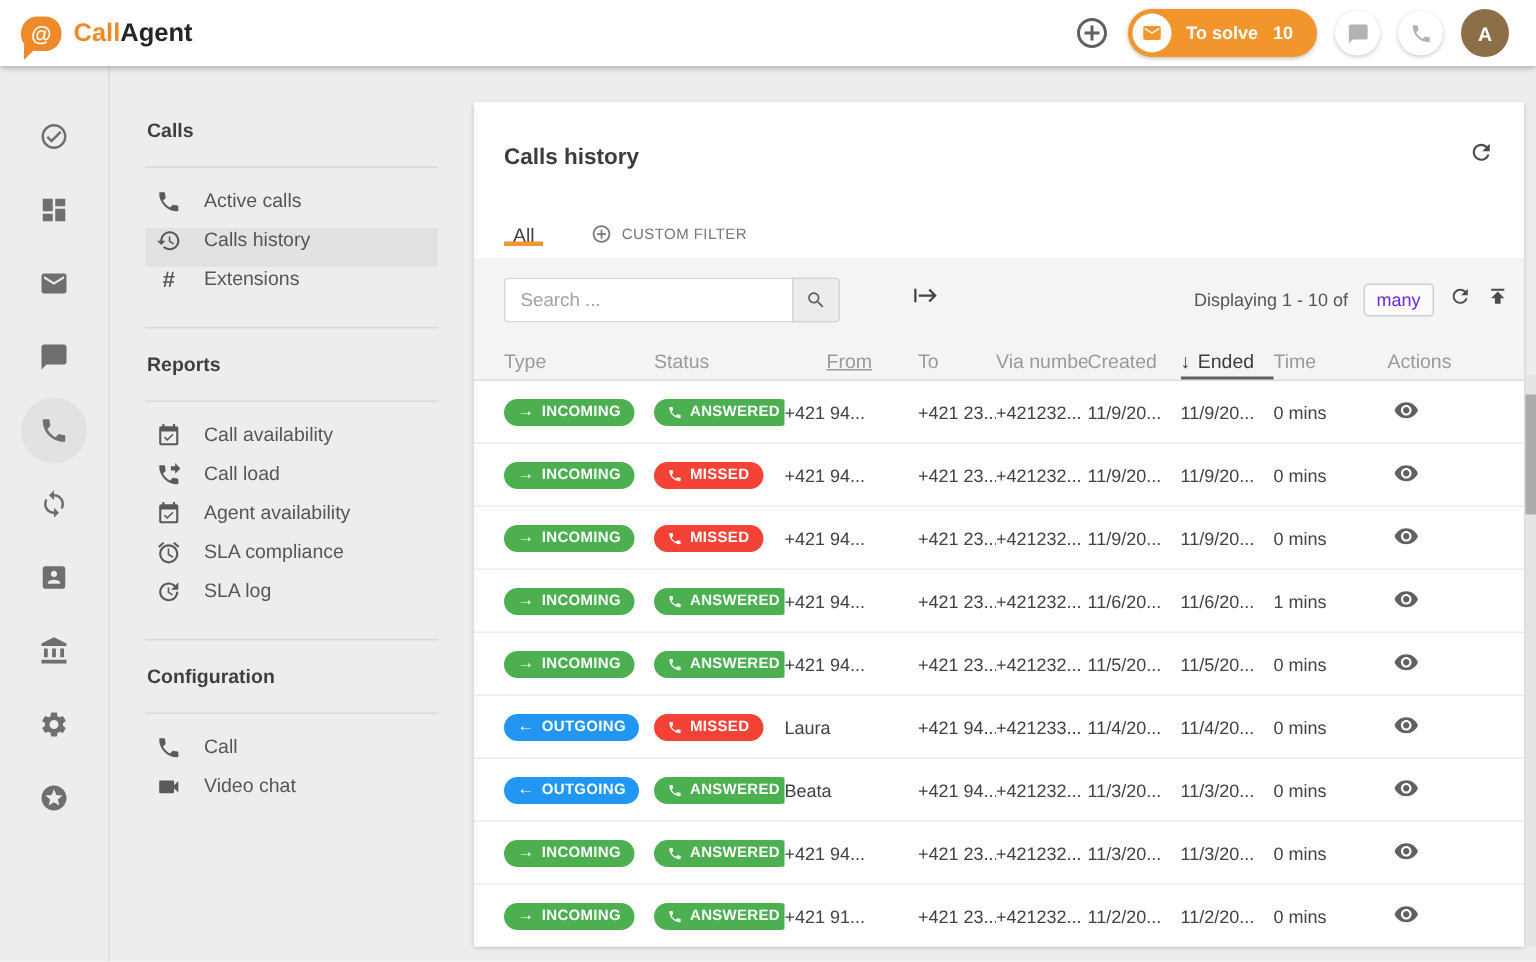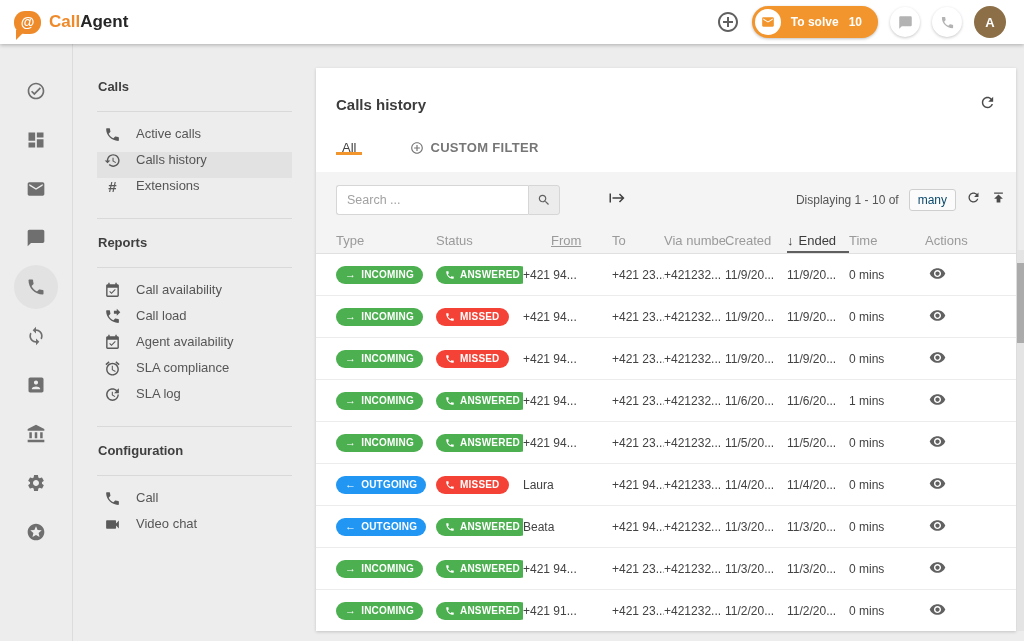--- a/index.html
+++ b/index.html
@@ -54,42 +54,42 @@
 
   
   .main { flex:1; position:relative; padding:24px 8px 0 0; }
   .card { background:#fff; height:563px; box-shadow:0 1px 3px rgba(0,0,0,.18);
     display:flex; flex-direction:column; overflow:hidden; }
   .card-header { height:72px; padding:0 20px; display:flex; align-items:center;
     justify-content:space-between; flex:none; }
   .card-title { font-size:15px; font-weight:bold; color:#3c3c3c; }
   .icon-btn svg { width:17px; height:17px; fill:#4a4a4a; }
 
-  .tabs { display:flex; align-items:flex-start; padding:0 20px; gap:42px; height:32px; flex:none; }
+  .tabs { display:flex; align-items:center; padding:0 20px; gap:26px; height:32px; flex:none; }
   .tab { display:flex; align-items:center; gap:6px; position:relative; padding:0 6px; cursor:pointer; }
   .tab-all { font-size:13px; color:#424242; }
   .tab.active::after { content:''; position:absolute; left:0; right:0; bottom:0; height:3px; background:#f2952d; }
-  .tab-custom { font-size:13px; color:#767676; letter-spacing:.3px;font-weight:bold; }
+  .tab-custom { font-size:10px; color:#767676; letter-spacing:.3px; }
   .tab-custom svg { width:14px; height:14px; fill:#767676; }
 
   .toolbar { background:#f4f4f4; height:55px; display:flex; align-items:center;
     padding:0 10px 0 20px; flex:none; }
   .search { display:flex; height:30px; width:224px; }
   .search input { flex:1; min-width:0; border:1px solid #d6d6d6; border-right:none;
     border-radius:3px 0 0 3px; padding:0 10px; font-size:12.5px; color:#555; outline:none;
     font-family:"Liberation Sans", sans-serif; background:#fff; }
   .search input::placeholder { color:#a2a2a2; }
   .search-btn { width:32px; background:#ececec; border:1px solid #d6d6d6; border-radius:0 3px 3px 0;
     display:flex; align-items:center; justify-content:center; cursor:pointer; }
   .search-btn svg { width:14px; height:14px; fill:#616161; }
   .skip-btn { margin-left:48px; } .skip-btn svg { width:18px; height:18px; fill:#424242; }
   .toolbar-right { margin-left:auto; display:flex; align-items:center; gap:10px; }
   .displaying { font-size:12px; color:#555; }
   .count-chip { border:1px solid #cfcfcf; border-radius:3px; background:#fbfbfb;
-    padding:3px 8px; font-size:12px; color:#0c4a6e; cursor:pointer; }
+    padding:3px 8px; font-size:12px; color:#6d28d9; cursor:pointer; }
   .toolbar-right .icon-btn svg { width:15px; height:15px; }
 
   .grid-cols { display:grid; grid-template-columns:100px 87px 89px 52px 61px 62px 62px 62px 1fr;
     padding:0 20px; }
   .thead { background:#f4f4f4; height:27px; align-items:center; border-bottom:1px solid #e0e0e0; flex:none; }
   .th { font-size:13px; color:#9a9a9a; white-space:nowrap; overflow:hidden; cursor:pointer; }
   .th-from { padding-left:28px;text-decoration:underline; }
   .th-actions { padding-left:14px; }
   .th.sorted { color:#3c3c3c; height:100%; display:flex; align-items:center; gap:5px;
     box-shadow:inset 0 -2px 0 #5f5f5f; }

